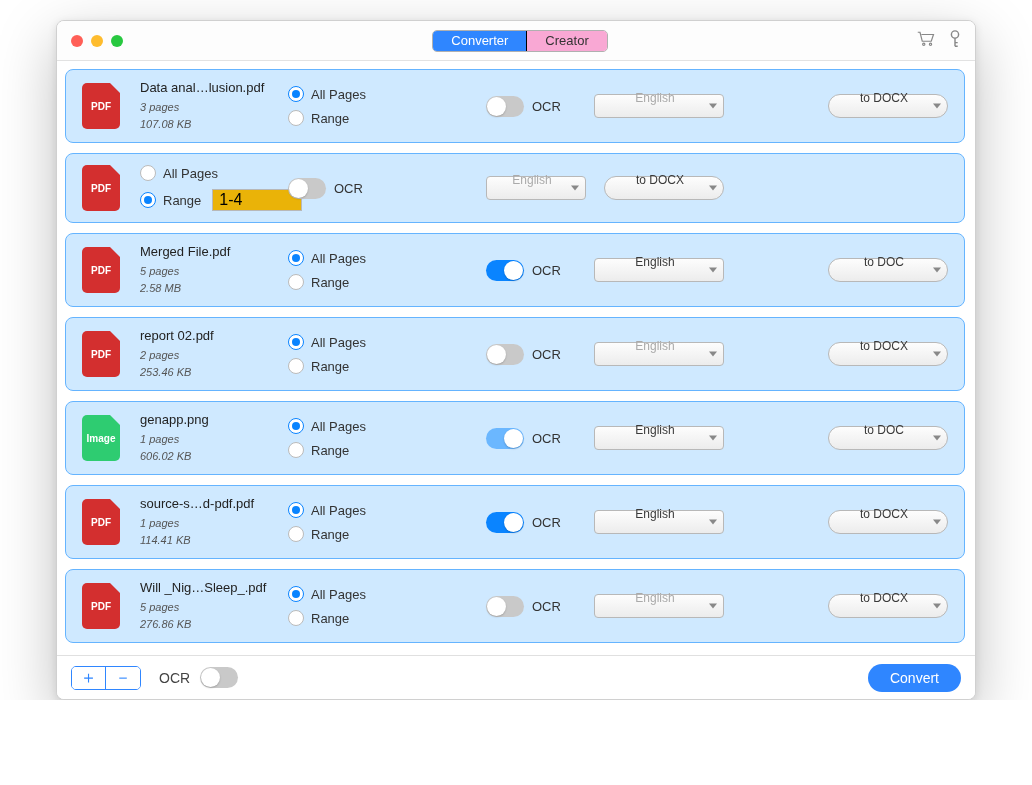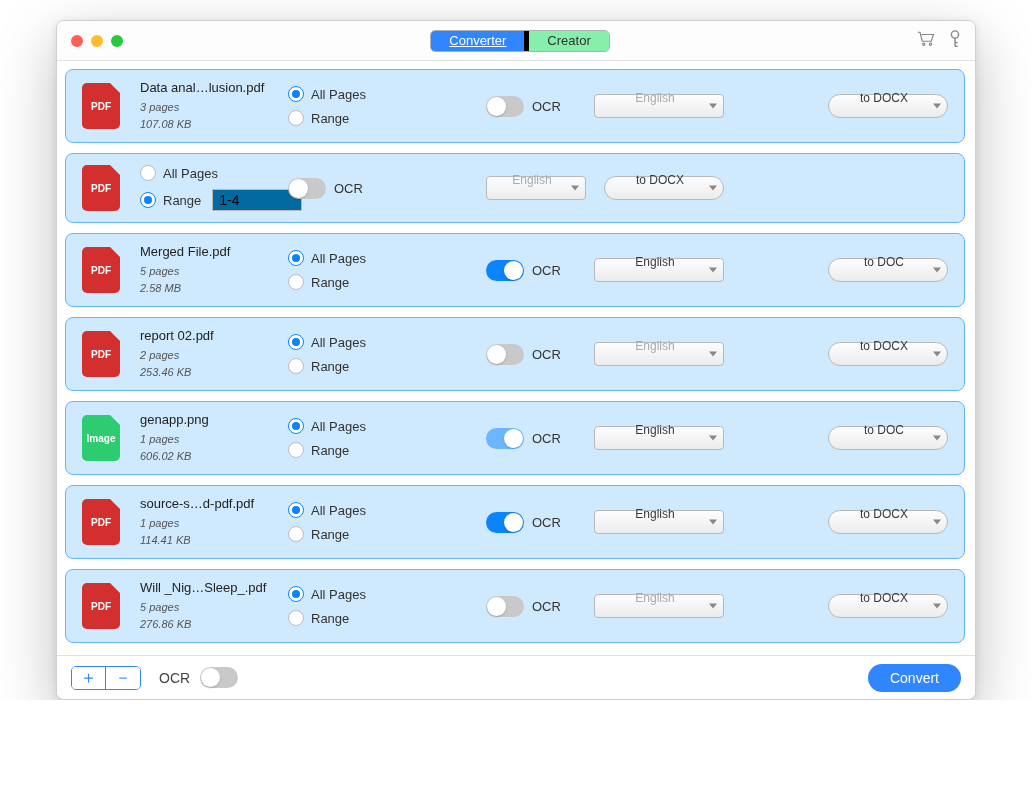--- a/index.html
+++ b/index.html
@@ -44,25 +44,25 @@
     border: 1px solid #b0b0b0;
     border-radius: 5px;
     overflow: hidden;
     height: 22px;
   }
   .seg .segitem {
     padding: 2px 18px;
     font-size: 13px;
     display:flex;
     align-items:center;
-    background: #86efac;
+    background: #f9a8d4;
     cursor:pointer;
   }
   .seg .segitem.active { background:#2f86ff; color:#fff; }
-  .seg .segitem:not(:last-child){ border-right:5px solid #000000;text-decoration:underline; }
+  .seg .segitem:not(:last-child){ border-right:1px solid #000000; }
   .toolbar-right { display:flex; gap:14px; align-items:center; color:#7a7a7a; }
   .toolbar-right span { cursor:pointer; }
 
   .content {
     flex: 1;
     display: flex;
     overflow: hidden;
     background: #fff;
   }
   .list {
@@ -109,22 +109,22 @@
   .radio {
     width:16px; height:16px; border-radius:50%;
     border:1px solid #bbb; background:#fff; display:inline-flex;
     align-items:center;justify-content:center; cursor:pointer;
     flex-shrink:0;
   }
   .radio.checked { border-color:#0a84ff; }
   .radio.checked::after { content:""; width:8px; height:8px; border-radius:50%; background:#0a84ff; }
   .range-input {
     width: 90px; height:22px;
-    border:1px solid #b8b8b8; background:#0369a1;
-    padding:0 6px; font-size:14px;
+    border:1px solid #b8b8b8; background:#eab308;
+    padding:0 6px; font-size:16px;
     margin-left:4px;
   }
 
   .ocrcell { display:flex; align-items:center; gap:8px; }
   .switch {
     width:38px; height:21px; border-radius:20px;
     background:#c9c9c9; position:relative; cursor:pointer;
     flex-shrink:0;
   }
   .switch::after {

